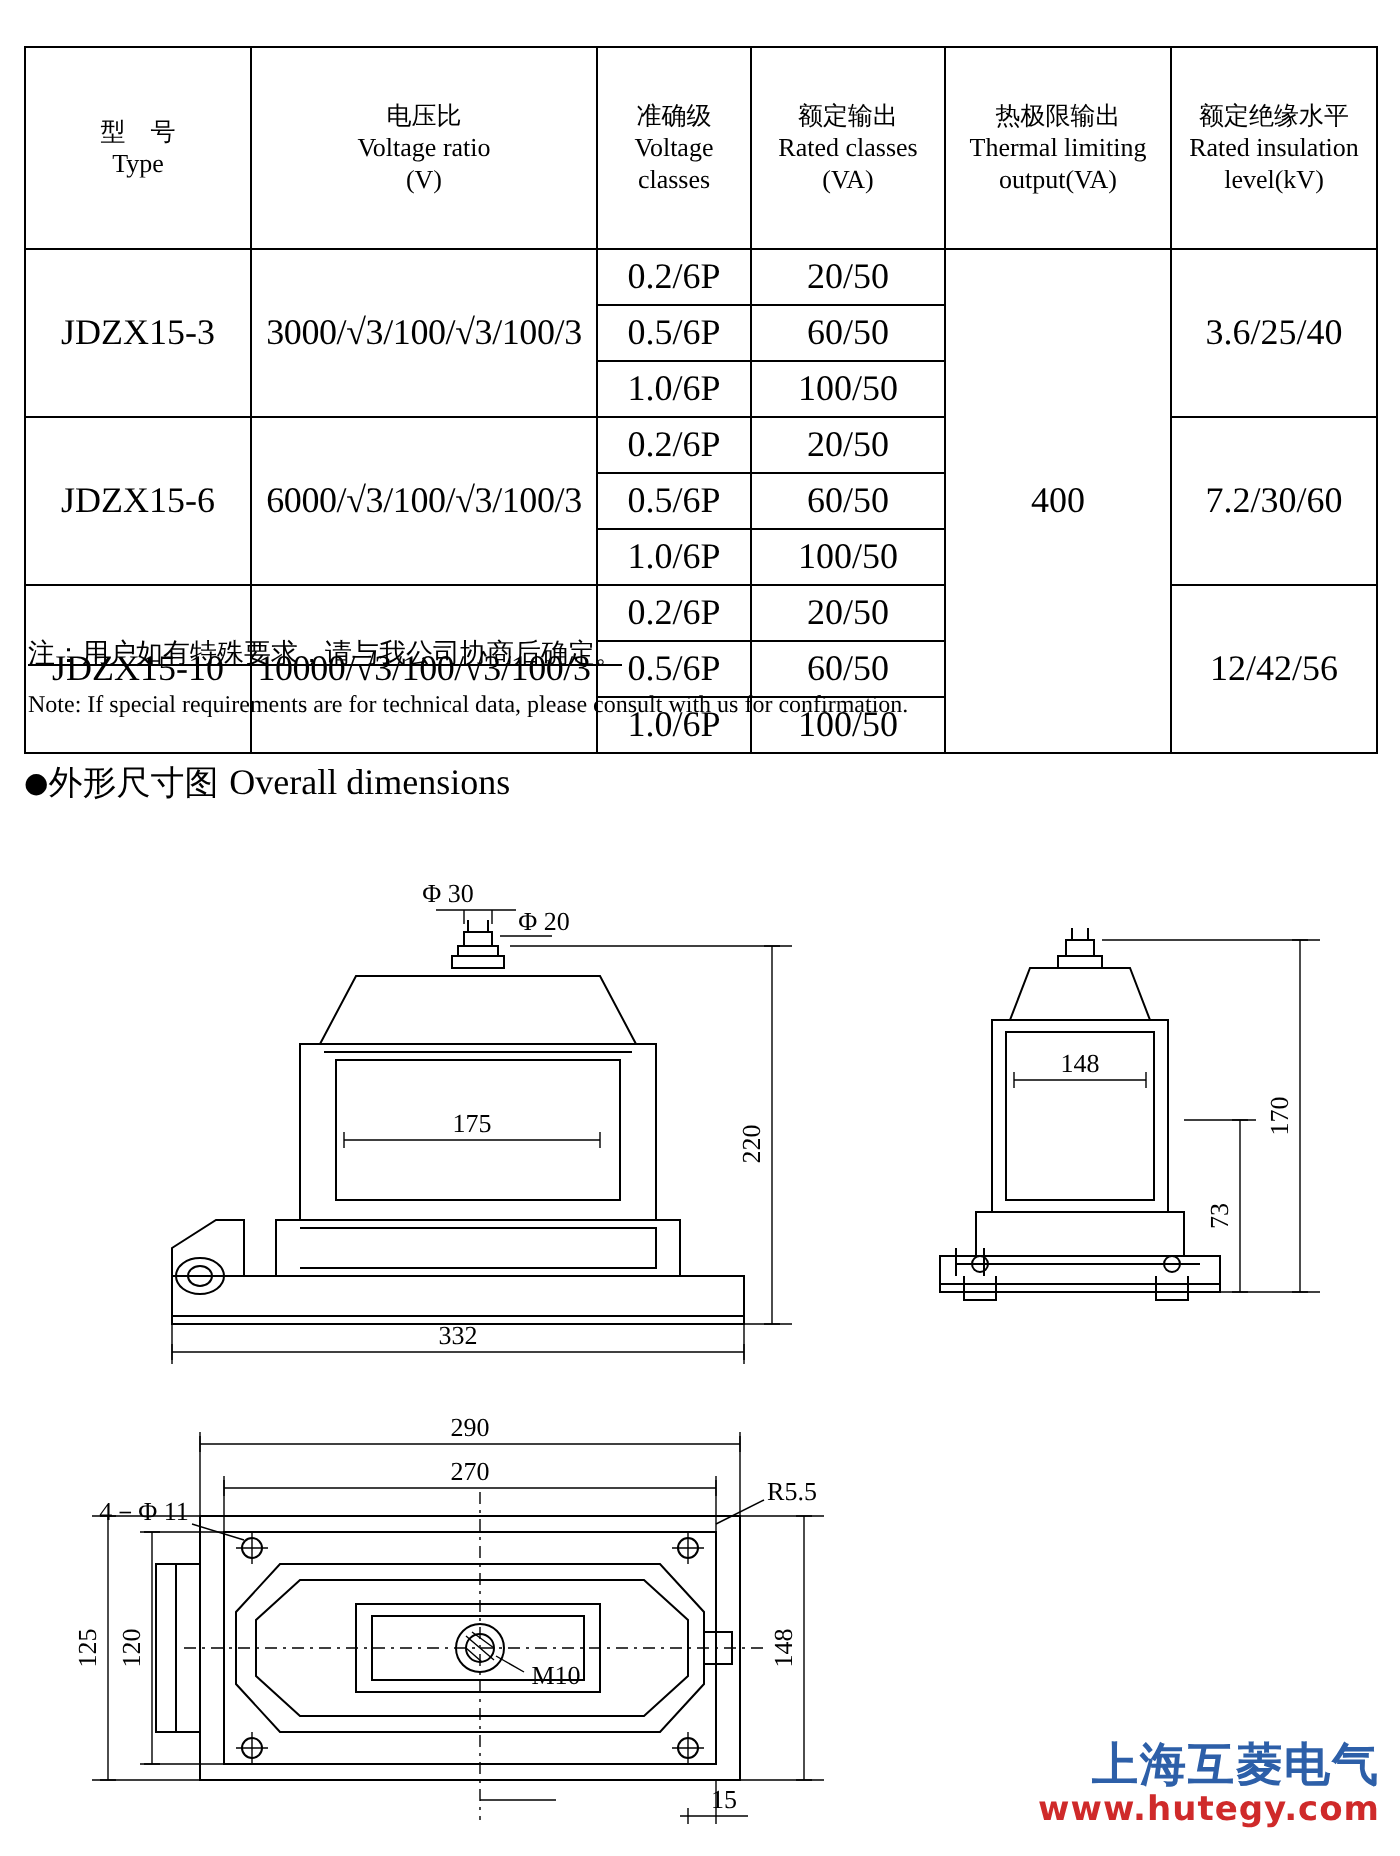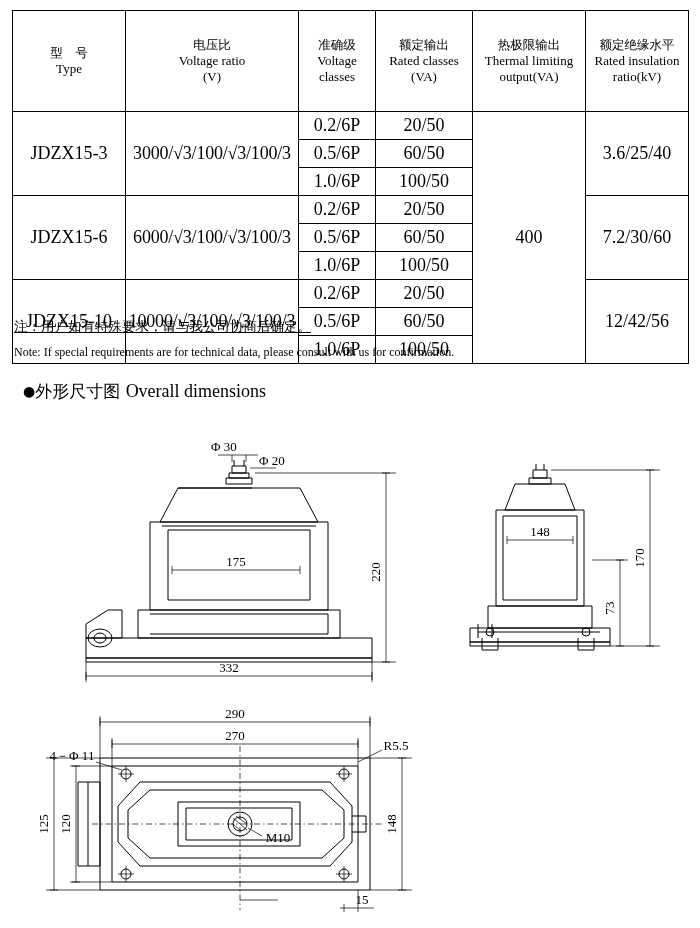--- a/index.html
+++ b/index.html
@@ -6,21 +6,21 @@
   body{
     width:700px;height:928px;
     background:#ffffff;
     font-family:"Liberation Serif", serif;
     color:#000;
     position:relative;
     overflow:hidden;
   }
   
   .spec-table{
-    position:absolute;left:12px;top:10px;width:676px;
+    position:absolute;left:12px;top:23px;width:676px;
     border-collapse:collapse;
     table-layout:fixed;
     border-radius:32px;
   }
   .spec-table td,.spec-table th{
     border:1px solid #000;
     text-align:center;
     vertical-align:middle;
     font-size:18px;
     line-height:1.25;
@@ -43,21 +43,21 @@
     font-family:"DejaVu Sans",sans-serif;
     font-size:13.5px;
     text-decoration:underline;
   }
   .note-en{
     position:absolute;left:14px;top:345px;
     font-size:12px;
   }
   
   .section-title{
-    position:absolute;left:23px;top:380px;
+    position:absolute;left:12px;top:380px;
     font-size:17px;
     font-family:"DejaVu Sans",sans-serif;
   }
   .section-title .en{font-family:"Liberation Serif",serif;font-size:18px;}
   .bullet{font-size:14px;vertical-align:1px;}
 
   
   .drawings{
     position:absolute;left:0;top:410px;width:700px;height:520px;
   }
@@ -117,21 +117,21 @@
         <span class="hdr-en">(VA)</span>
       </td>
       <td>
         <span class="hdr-cn">热极限输出</span>
         <span class="hdr-en">Thermal limiting</span>
         <span class="hdr-en">output(VA)</span>
       </td>
       <td>
         <span class="hdr-cn">额定绝缘水平</span>
         <span class="hdr-en">Rated insulation</span>
-        <span class="hdr-en">ratio(kV)</span>
+        <span class="hdr-en">level(kV)</span>
       </td>
     </tr>
   </thead>
   <tbody>
 
     <tr>
       <td class="row-cell type-cell" rowspan="3">JDZX15-3</td>
       <td class="row-cell ratio-cell" rowspan="3">3000/√3/100/√3/100/3</td>
       <td class="row-cell">0.2/6P</td>
       <td class="row-cell">20/50</td>
@@ -347,13 +347,15 @@
     <path class="ln-thin" d="M240 490 L278 490"></path>
     <path class="ln-thin" d="M358 480 L358 494"></path>
     <path class="ln-thin" d="M340 498 L374 498"></path>
     <path class="ln-thin" d="M344 494 L344 502 M358 494 L358 502"></path>
     <text class="dim-txt" x="362" y="494" text-anchor="middle">15</text>
   </g>
 </svg>
 </div>
 
 <div class="wm">
+  <div class="cn">上海互菱电气</div>
+  <div class="url">www.hutegy.com</div>
 </div>
 
 </body></html>

